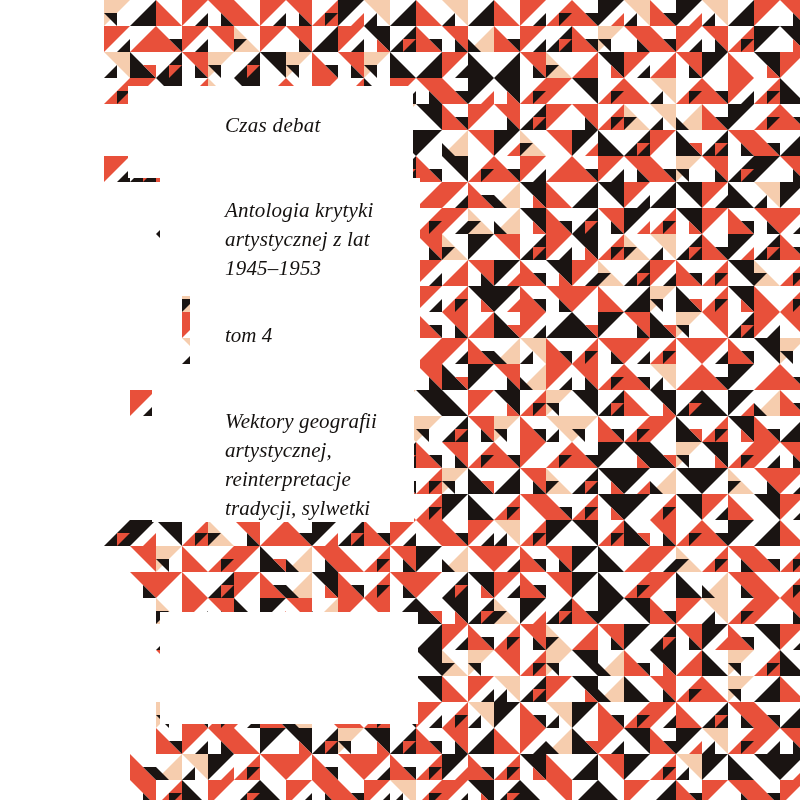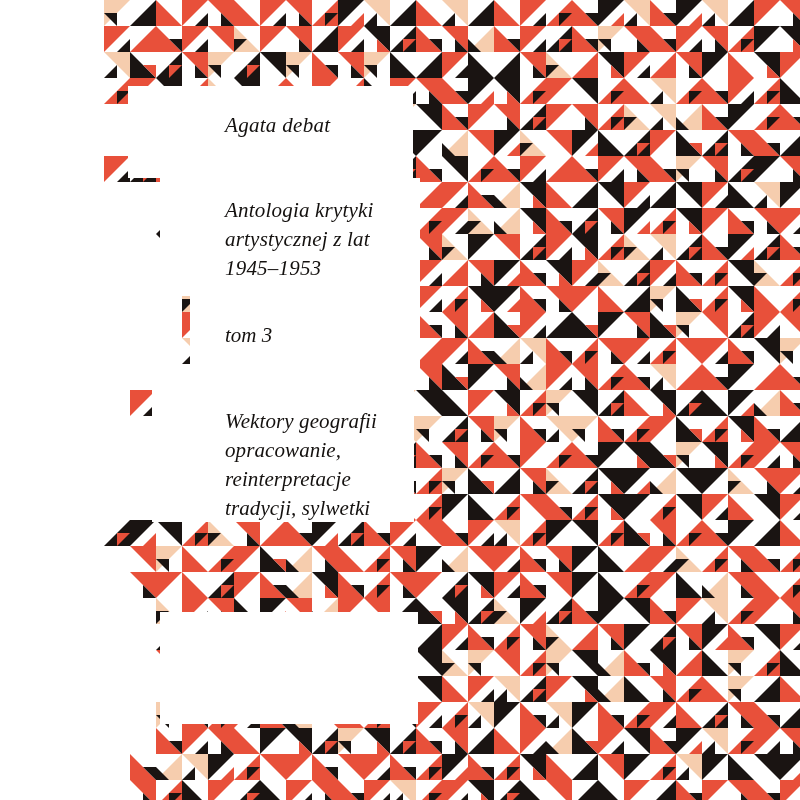--- a/index.html
+++ b/index.html
@@ -1422,27 +1422,27 @@
       <div class="tri" style="left: 767px; top: 793px; border-right: 13px solid rgb(26, 20, 18); border-bottom: 13px solid transparent;"></div>
       <div class="tri" style="left: 780px; top: 780px; border-left: 26px solid rgb(232, 80, 58); border-bottom: 26px solid transparent;"></div>
     </div>
 
   <div class="knockout" style="left:128px; top:86px; width:285px; height:92px;"></div>
   <div class="knockout" style="left:160px; top:178px; width:260px; height:118px;"></div>
   <div class="knockout" style="left:190px; top:296px; width:230px; height:86px;"></div>
   <div class="knockout" style="left:152px; top:382px; width:262px; height:140px;"></div>
   <div class="knockout" style="left:160px; top:612px; width:258px; height:112px;"></div>
 
-  <div class="txt" id="title-main">Agata debat</div>
+  <div class="txt" id="title-main">Czas debat</div>
 
   <div class="txt" id="subtitle">Antologia krytyki
 artystycznej z lat
 1945–1953</div>
 
-  <div class="txt" id="volume">tom 3</div>
+  <div class="txt" id="volume">tom 4</div>
 
   <div class="txt" id="section-desc">Wektory geografii
-opracowanie,
+artystycznej,
 reinterpretacje
 tradycji, sylwetki</div>
 
 
 </div>
 
 </body></html>

